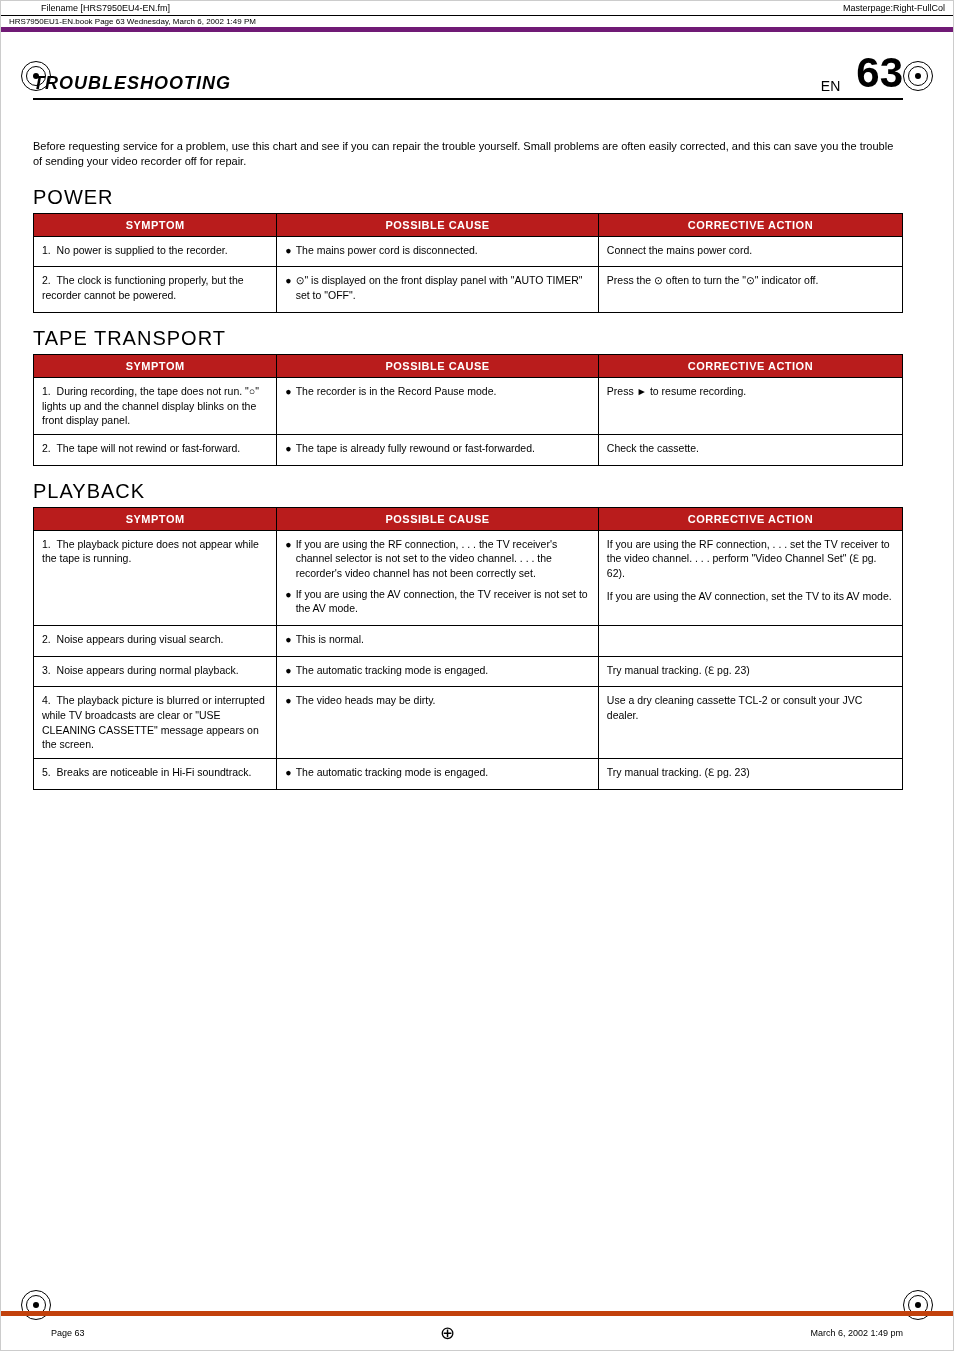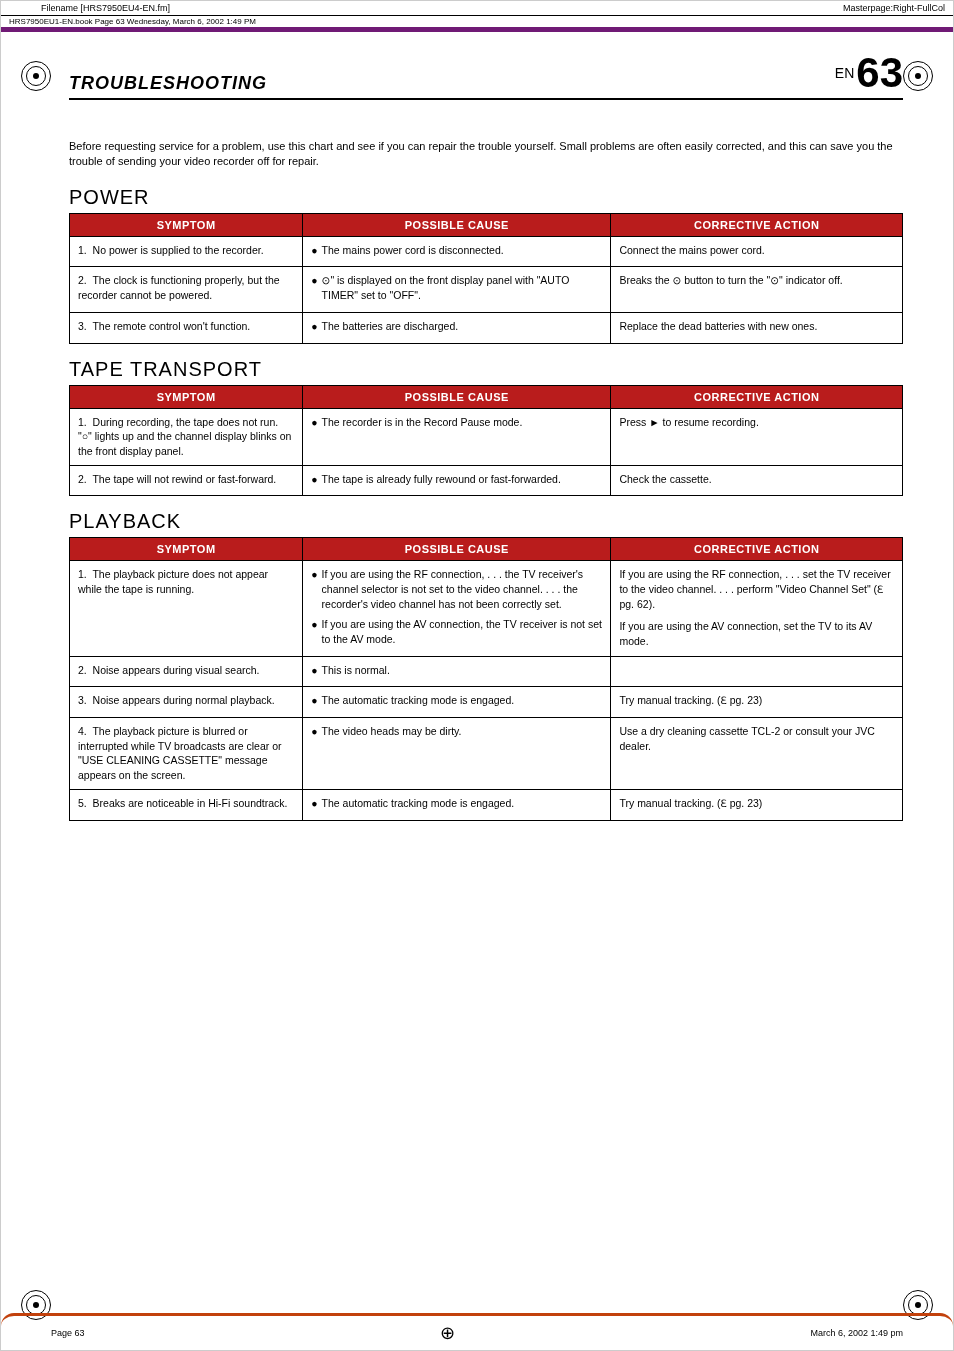--- a/index.html
+++ b/index.html
@@ -36,21 +36,21 @@
     .subheader-bar {
       display: flex;
       align-items: center;
       padding: 1px 8px;
       border-bottom: 5px solid #701a75;
       font-size: 8px;
     }
 
     
     .content {
-      padding: 20px 50px 20px 68px;
+      padding: 20px 50px 20px 32px;
     }
 
     
     .title-area {
       display: flex;
       justify-content: space-between;
       align-items: flex-end;
       margin-bottom: 10px;
       border-bottom: 2px solid #000;
       padding-bottom: 4px;
@@ -58,22 +58,22 @@
 
     .troubleshooting-title {
       font-style: italic;
       font-weight: bold;
       font-size: 18px;
       letter-spacing: 1px;
     }
 
     .page-number-area {
       display: flex;
-      align-items: center;
-      gap: 2px;
+      align-items: flex-end;
+      gap: 16px;
     }
 
     .en-label {
       font-size: 14px;
       font-weight: normal;
     }
 
     .page-num {
       font-size: 42px;
       font-weight: bold;
@@ -139,23 +139,22 @@
     
     .footer {
       position: absolute;
       bottom: 0;
       left: 0;
       right: 0;
       display: flex;
       justify-content: space-between;
       align-items: center;
       padding: 6px 50px;
-      border-top: 3px solid #c2410c;
+      border-top: 5px solid #c2410c;
       font-size: 9px;
-      border-radius: 13px;
     }
 
     
     .corner {
       width: 30px;
       height: 30px;
       border: 1px solid #000;
       border-radius: 50%;
       display: flex;
       align-items: center;
@@ -242,31 +241,21 @@
           <td>Connect the mains power cord.</td>
         </tr>
         <tr>
           <td>2.&nbsp; The clock is functioning properly, but the recorder cannot be powered.</td>
           <td>
             <div class="bullet-item">
                 <span class="bullet">●</span>
                 <span>⊙" is displayed on the front display panel with "AUTO TIMER" set to "OFF".</span>
               </div>
           </td>
-          <td>Breaks the ⊙ button to turn the "⊙" indicator off.</td>
-        </tr>
-        <tr>
-          <td>3.&nbsp; The remote control won't function.</td>
-          <td>
-            <div class="bullet-item">
-                <span class="bullet">●</span>
-                <span>The batteries are discharged.</span>
-              </div>
-          </td>
-          <td>Replace the dead batteries with new ones.</td>
+          <td>Press the ⊙ often to turn the "⊙" indicator off.</td>
         </tr>
       </tbody>
     </table>
 
     <div class="section-header">TAPE TRANSPORT</div>
     <table class="trouble-table">
       <thead>
         <tr>
           <th class="col-symptom">SYMPTOM</th>
           <th class="col-cause">POSSIBLE CAUSE</th>

